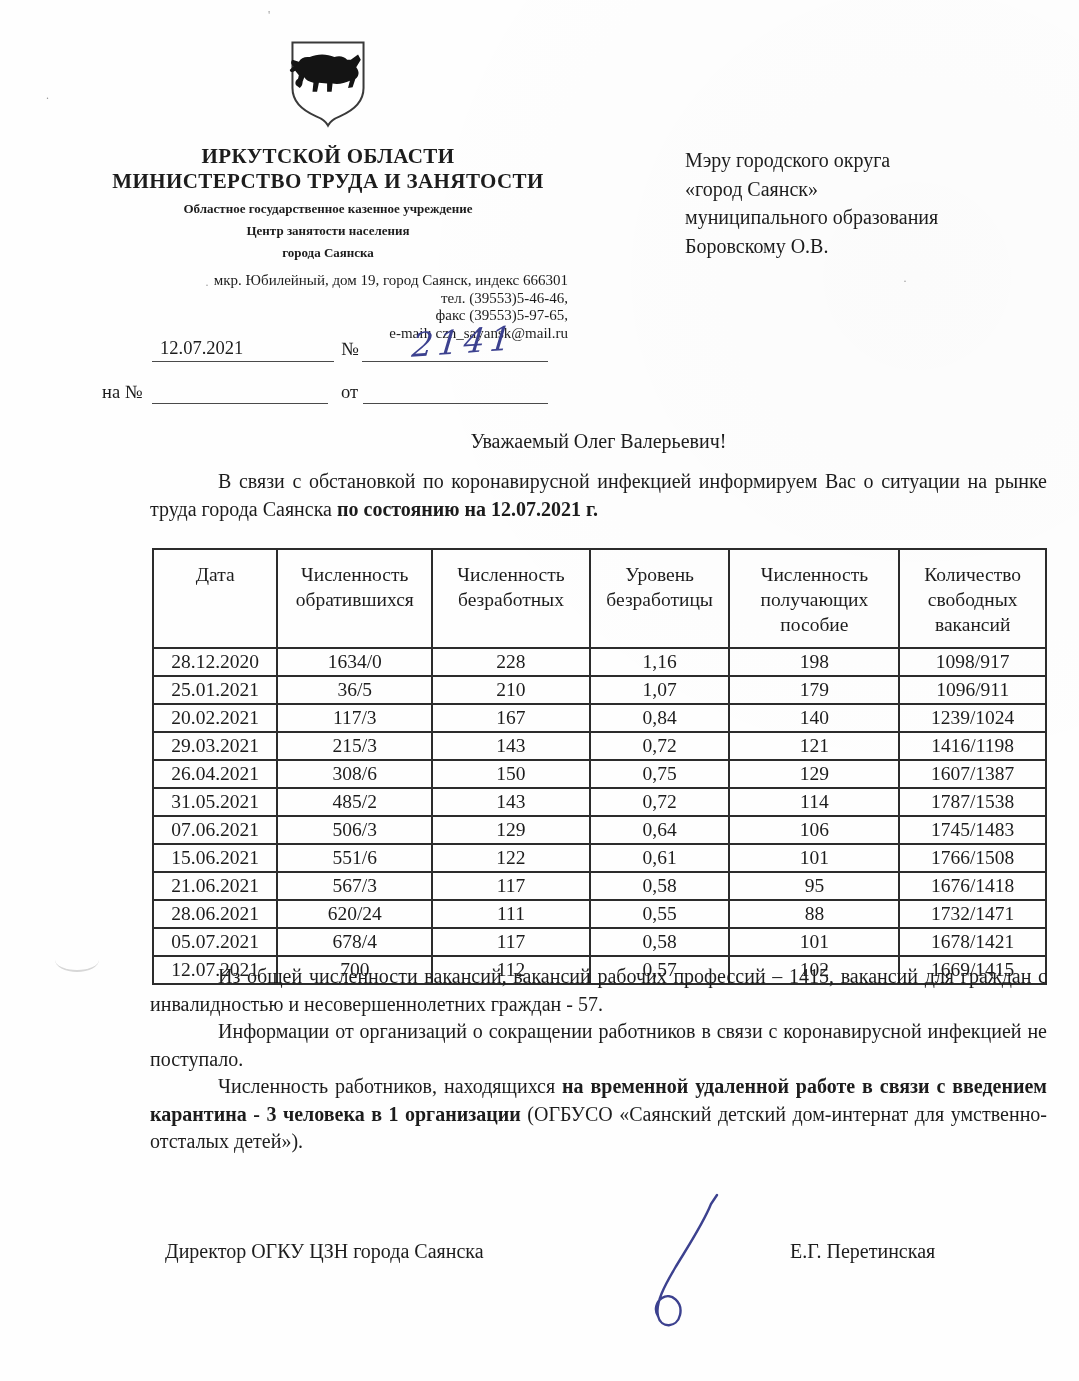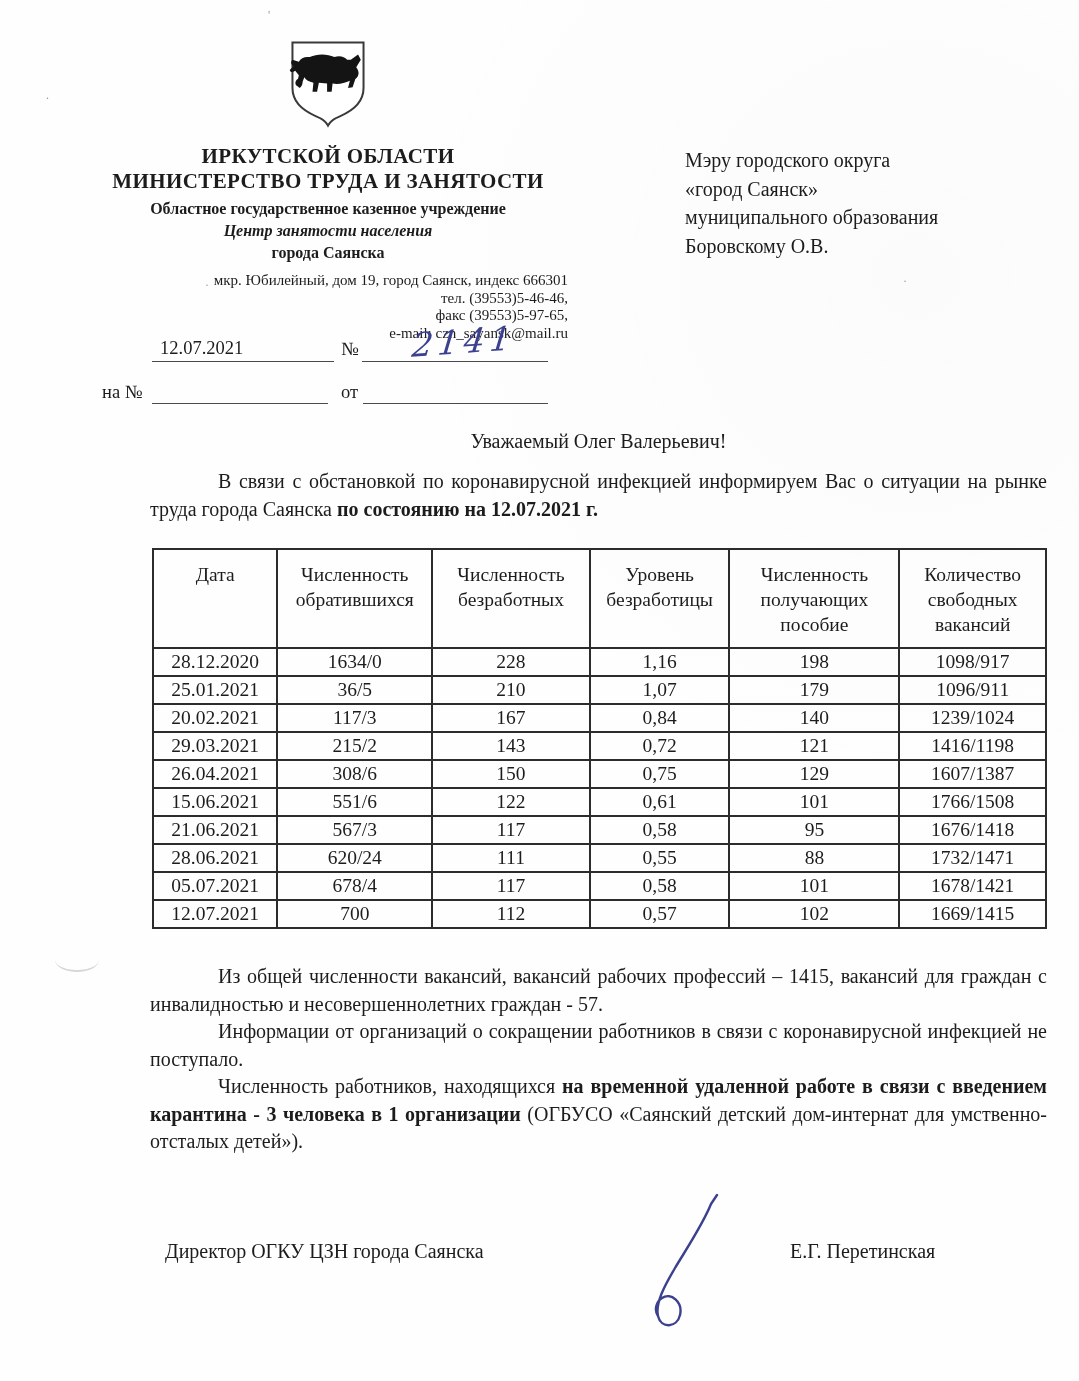--- a/index.html
+++ b/index.html
@@ -8,21 +8,21 @@
     font-family:"Liberation Serif","DejaVu Serif",serif;color:#1c1c1c;
     overflow:hidden;
   }
   .page{position:absolute;inset:0;background:
     radial-gradient(circle at 85% 20%, rgba(0,0,0,0.012), transparent 40%),
     #fefefe;}
   
   .letterhead{position:absolute;left:88px;top:38px;width:480px;text-align:center;}
   .emblem{width:82px;height:92px;display:inline-block;margin-bottom:10px;}
   .ministry{font-weight:bold;font-size:21px;line-height:25px;letter-spacing:.4px;}
-  .org{font-weight:bold;font-size:16px;line-height:22px;margin-top:4px;}
+  .org{font-weight:bold;font-size:13px;line-height:22px;margin-top:4px;}
   .contact{font-size:15px;line-height:17.5px;margin-top:8px;text-align:right;}
   .email-underline{}
   
   .addressee{position:absolute;left:637px;top:146px;font-size:20px;line-height:28.5px;text-align:left;margin-left:48px;}
   
   .ref{position:absolute;left:100px;top:336px;width:460px;height:80px;font-size:18.5px;}
   .ref .uline{position:absolute;border-bottom:1.6px solid #4a4a4a;height:1px;}
   .ref .u1{left:52px;top:24px;width:182px;}
   .ref .u2{left:262px;top:24px;width:186px;}
   .ref .u3{left:52px;top:66px;width:176px;}
@@ -82,21 +82,21 @@
         c4,5 3,10 -1,13 l-3,9 -5,1 2,-8
         c-6,3 -13,4 -19,3 l-1,9 -5,0 0,-9 -9,-1 -2,10 -5,0 1,-10
         c-5,-1 -8,-3 -10,-6 l-3,8 -5,-1 2,-9 -4,-5
         c-3,2 -5,2 -6,-1 l4,-4 c-3,-2 -3,-5 -1,-7 l7,2
         c2,-4 7,-6 12,-5 c8,-4 19,-4 27,0 c5,-2 11,-1 14,3 z"></path>
       <path fill="#141414" d="M14,41 c-4,1 -6,5 -4,8 l4,3 c2,-2 3,-4 3,-6 z"></path>
     </svg>
     <div class="ministry">ИРКУТСКОЙ ОБЛАСТИ</div>
     <div class="ministry">МИНИСТЕРСТВО ТРУДА И ЗАНЯТОСТИ</div>
     <div class="org">Областное государственное казенное учреждение</div>
-    <div class="org" style="margin-top:0;font-style:italic;">Центр занятости населения</div>
+    <div class="org" style="margin-top:0;">Центр занятости населения</div>
     <div class="org" style="margin-top:0;">города Саянска</div>
     <div class="contact">
       <div>мкр. Юбилейный,  дом 19, город Саянск, индекс 666301</div>
       <div>тел. (39553)5-46-46,</div>
       <div>факс (39553)5-97-65,</div>
       <div>
         <span>e-mail: </span><span class="email-underline">czn_sayansk@mail.ru</span>
       </div>
     </div>
   </div>
@@ -163,35 +163,51 @@
         <tr>
           <td>20.02.2021</td>
           <td>117/3</td>
           <td>167</td>
           <td>0,84</td>
           <td>140</td>
           <td>1239/1024</td>
         </tr>
         <tr>
           <td>29.03.2021</td>
-          <td>215/2</td>
+          <td>215/3</td>
           <td>143</td>
           <td>0,72</td>
           <td>121</td>
           <td>1416/1198</td>
         </tr>
         <tr>
           <td>26.04.2021</td>
           <td>308/6</td>
           <td>150</td>
           <td>0,75</td>
           <td>129</td>
           <td>1607/1387</td>
         </tr>
         <tr>
+          <td>31.05.2021</td>
+          <td>485/2</td>
+          <td>143</td>
+          <td>0,72</td>
+          <td>114</td>
+          <td>1787/1538</td>
+        </tr>
+        <tr>
+          <td>07.06.2021</td>
+          <td>506/3</td>
+          <td>129</td>
+          <td>0,64</td>
+          <td>106</td>
+          <td>1745/1483</td>
+        </tr>
+        <tr>
           <td>15.06.2021</td>
           <td>551/6</td>
           <td>122</td>
           <td>0,61</td>
           <td>101</td>
           <td>1766/1508</td>
         </tr>
         <tr>
           <td>21.06.2021</td>
           <td>567/3</td>

